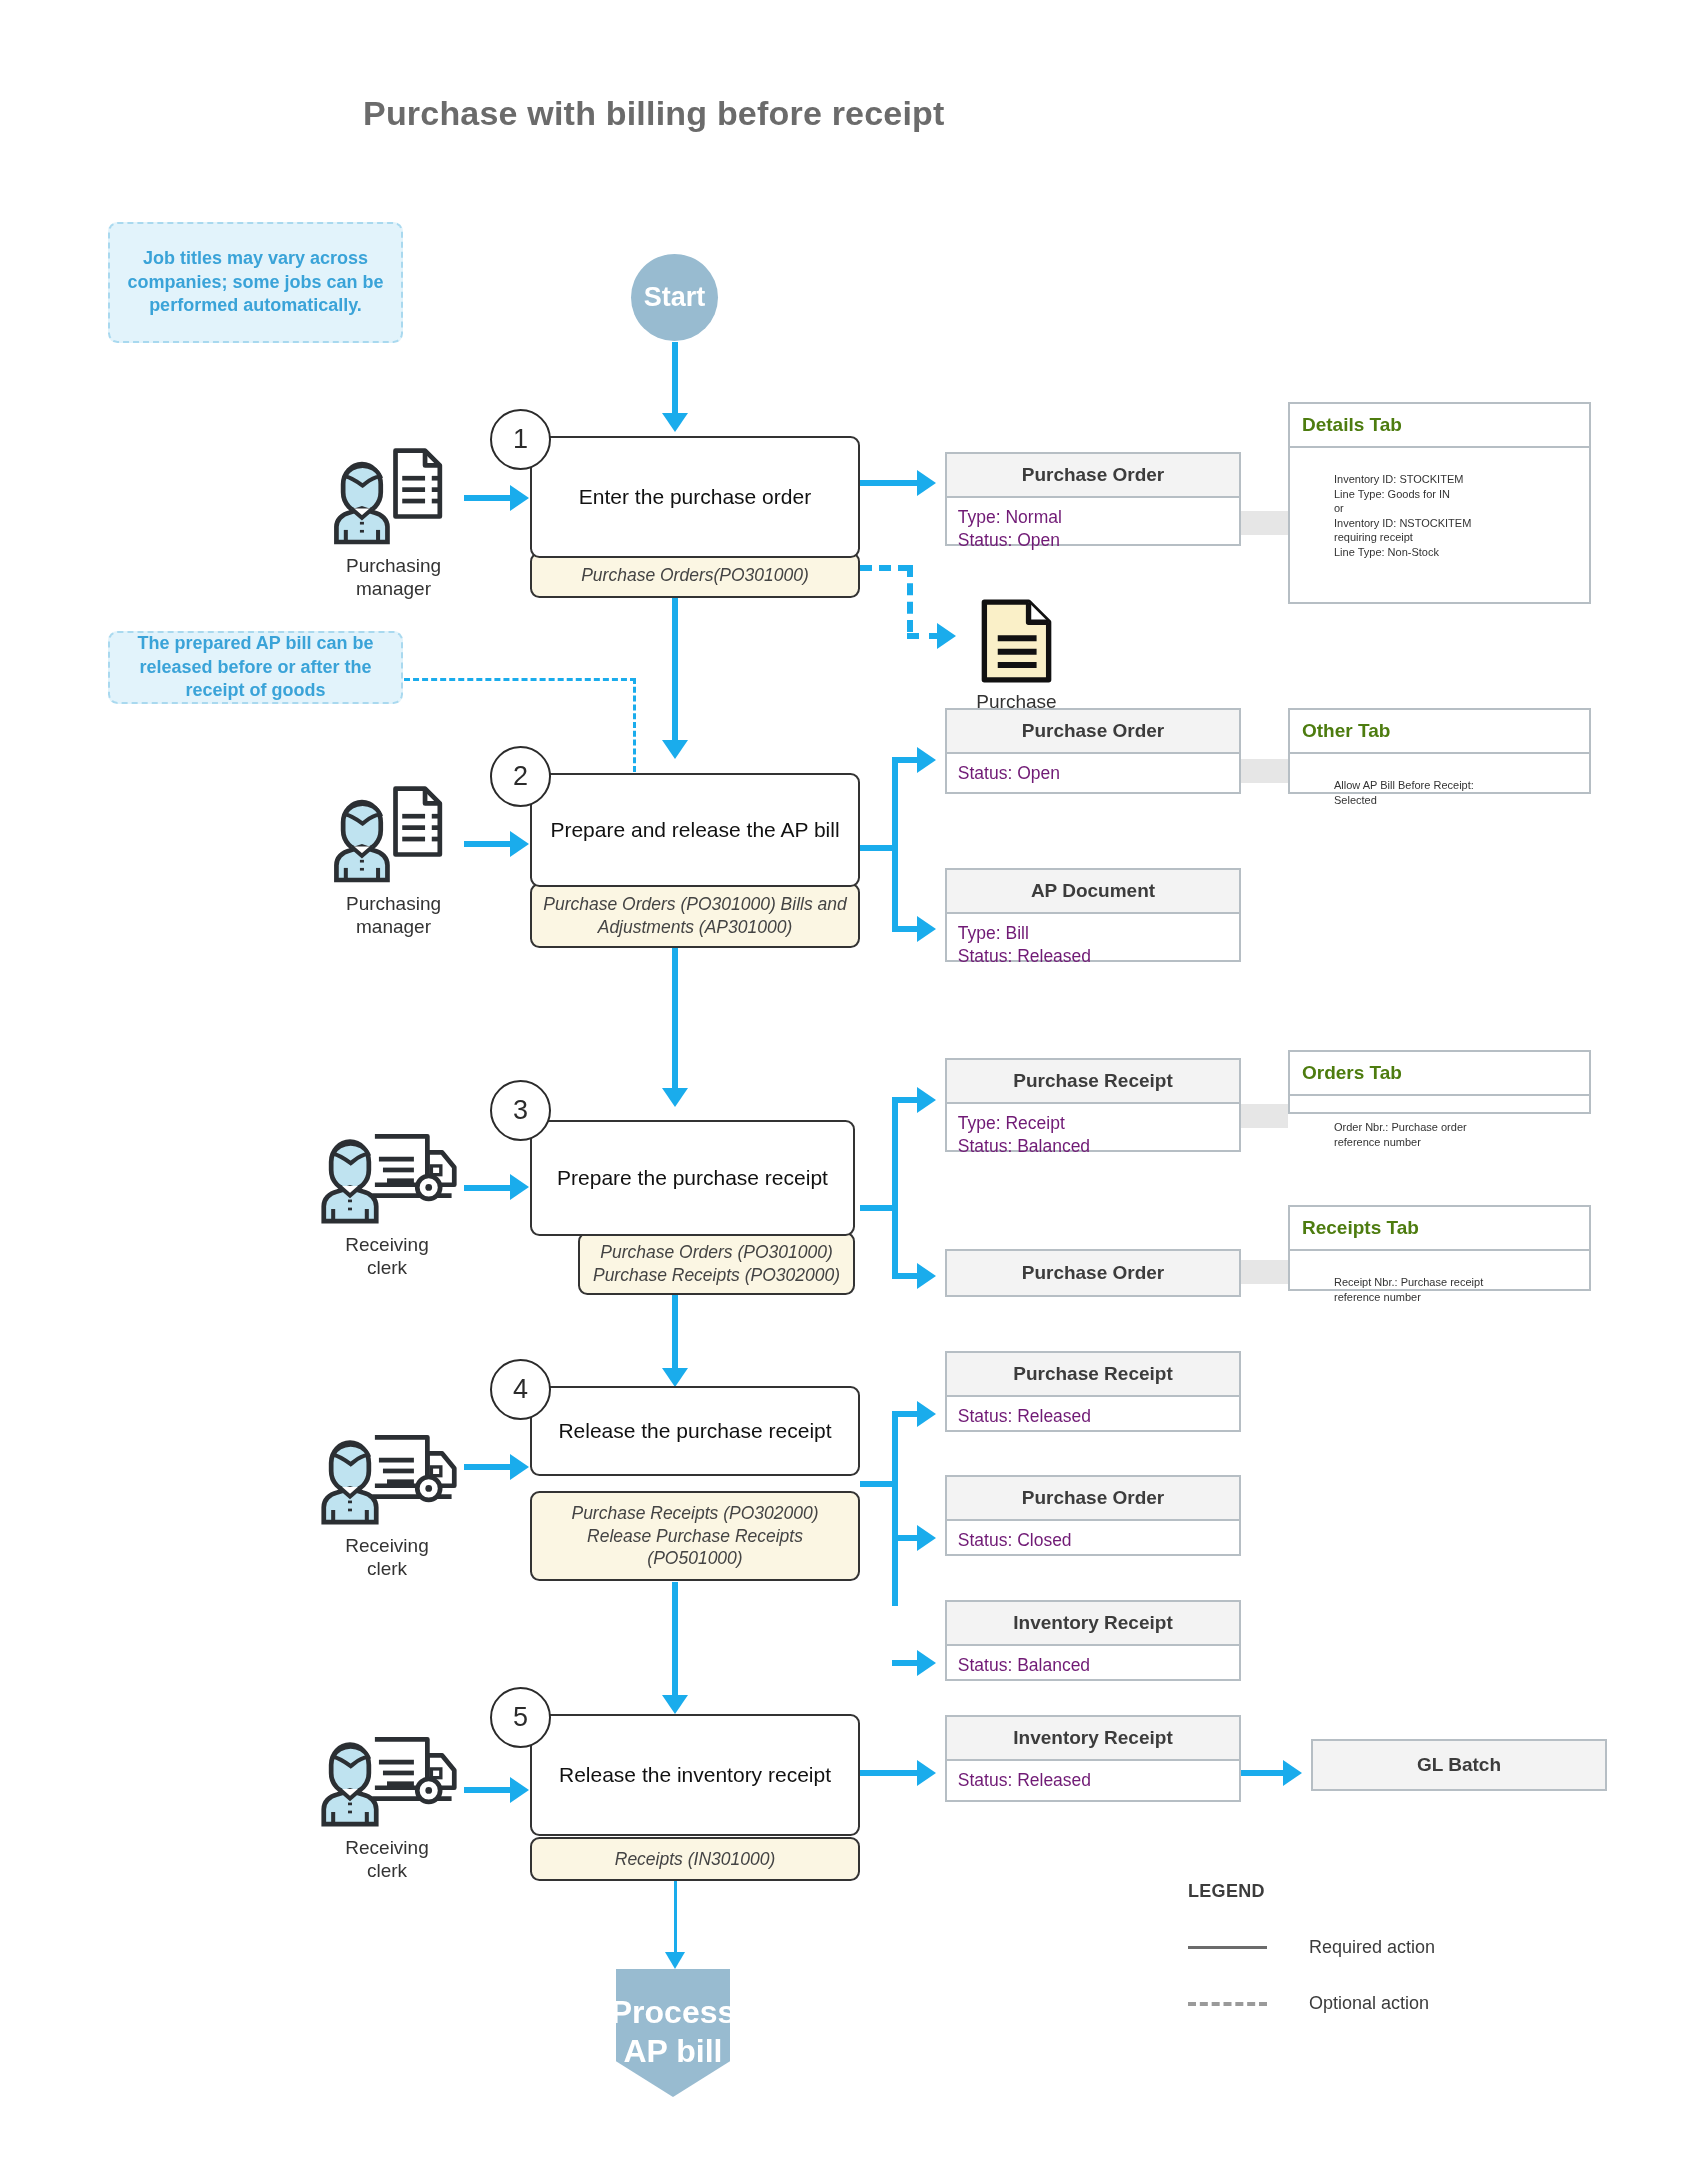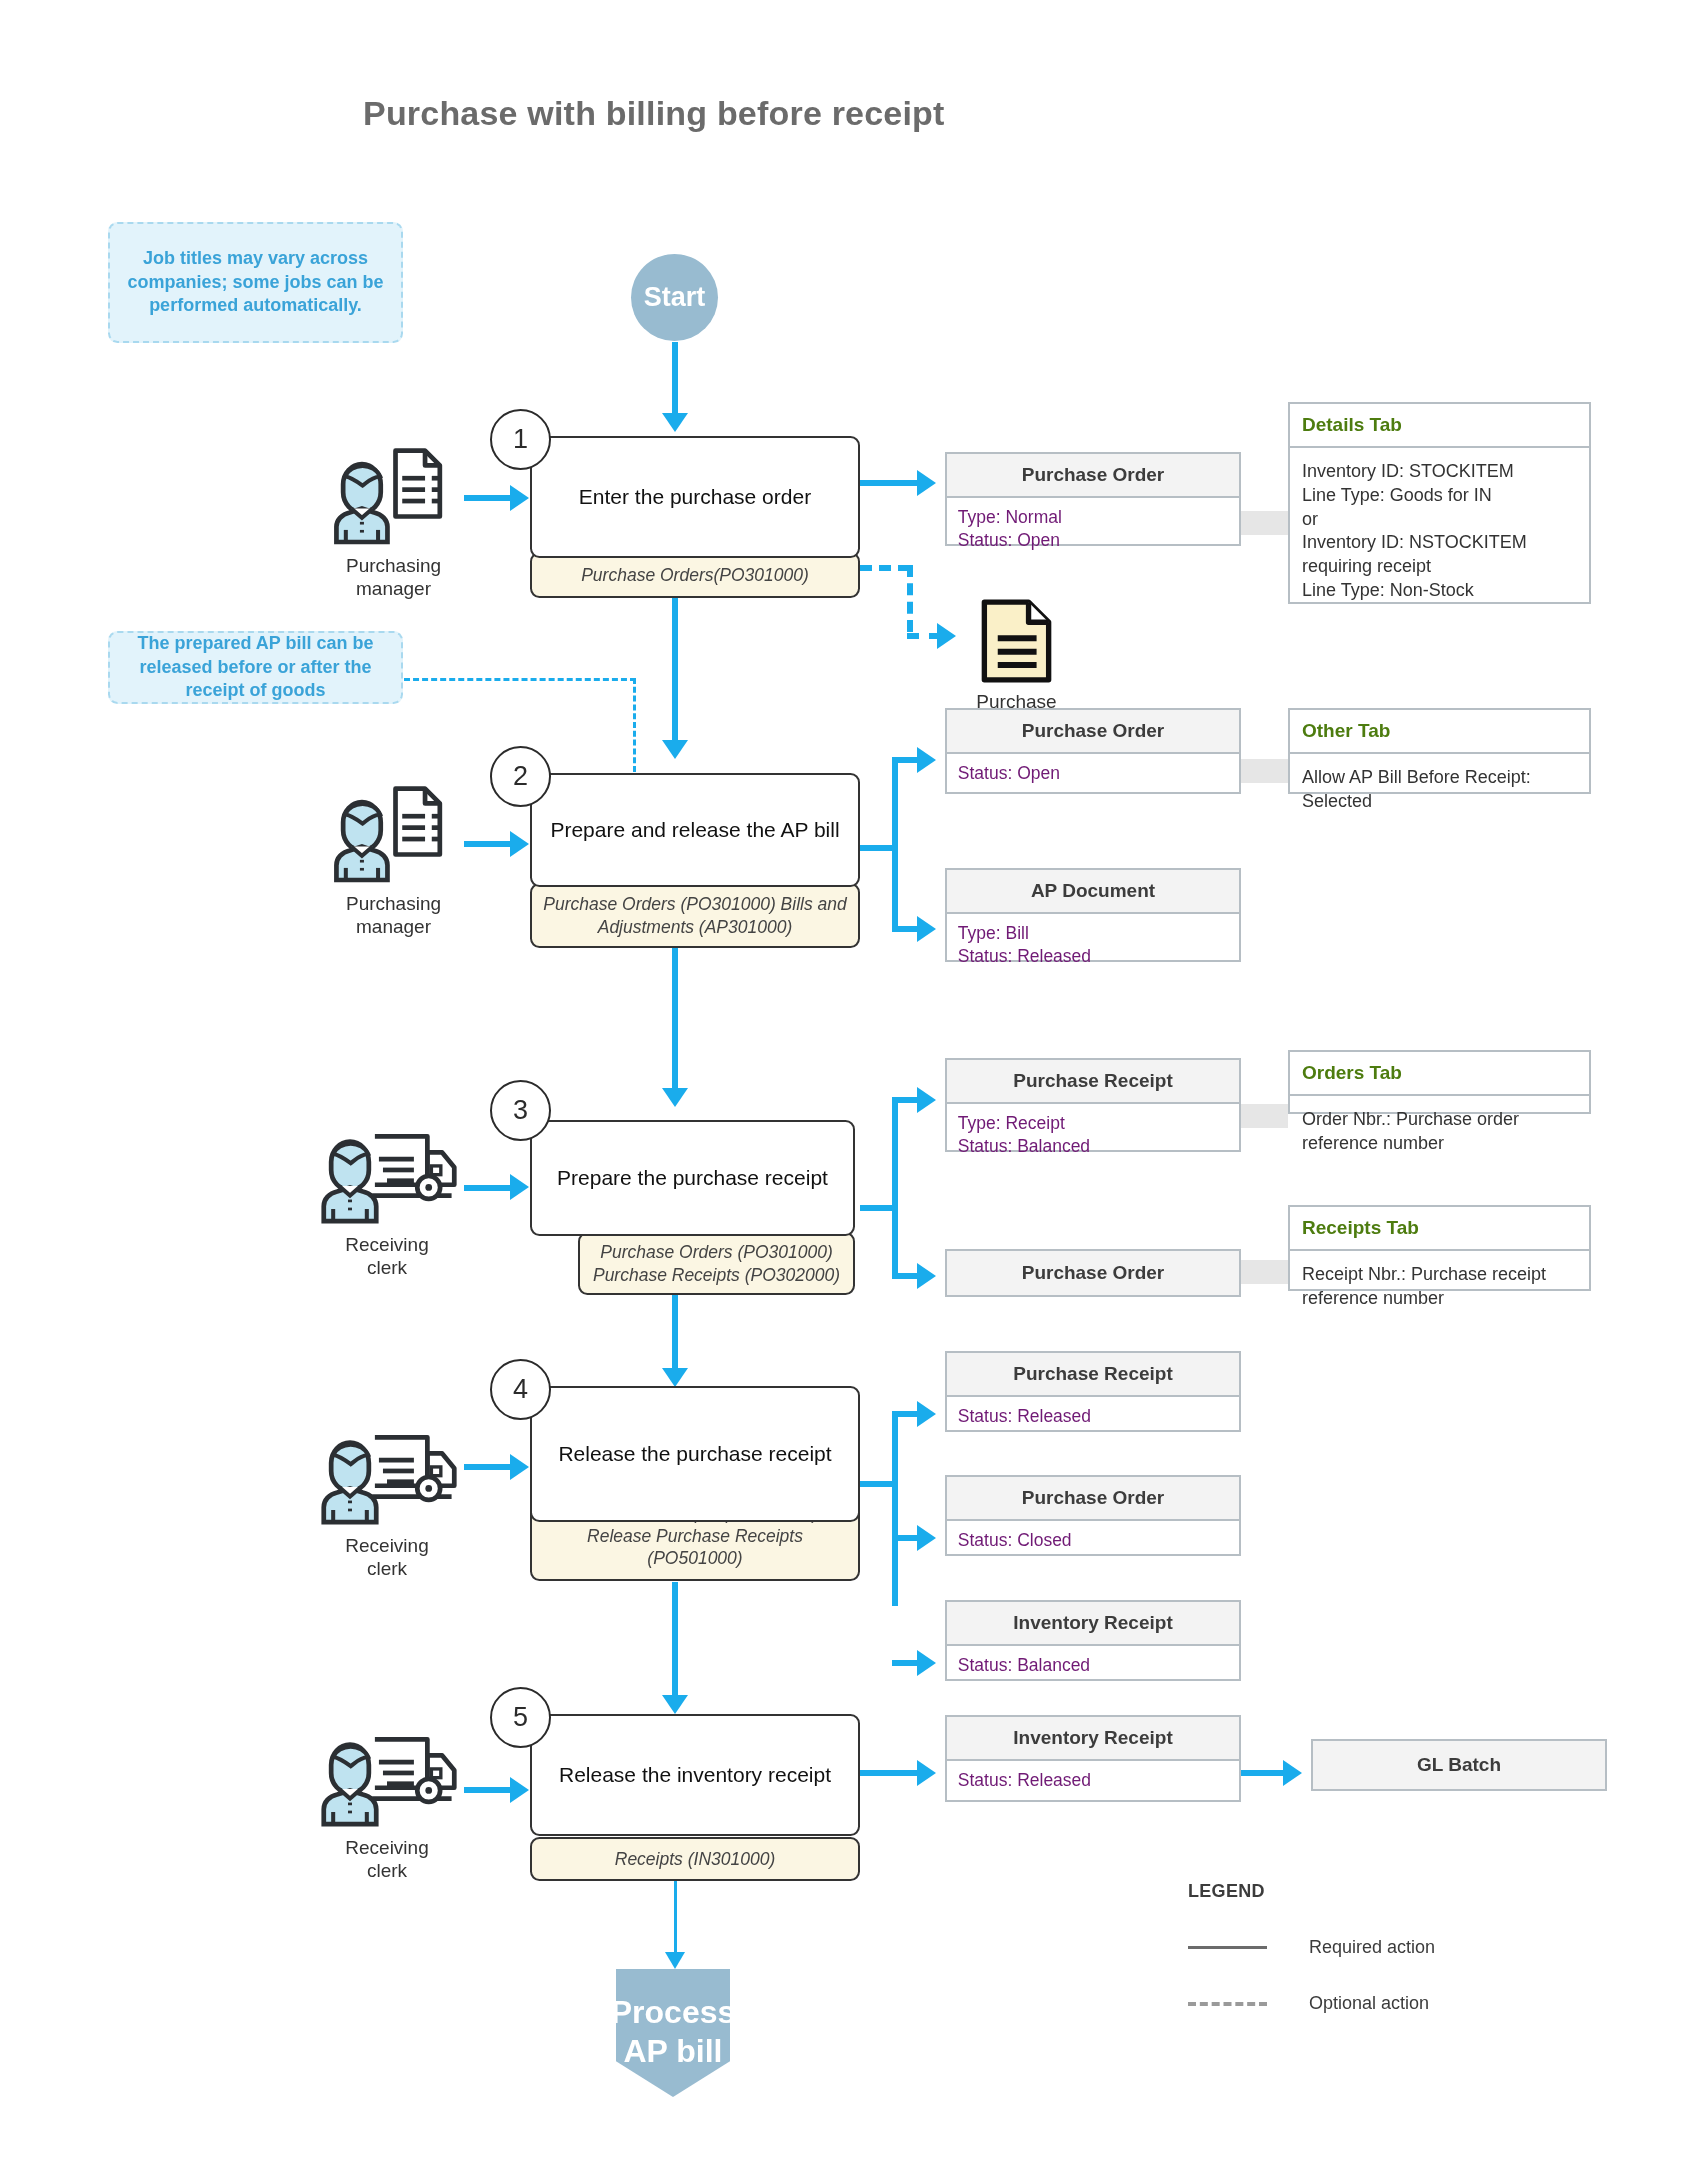--- a/index.html
+++ b/index.html
@@ -40,21 +40,21 @@
   .card{position:absolute;box-sizing:border-box;border:2px solid #b6bec4;background:#fff;}
   .card .hdr{background:#f3f3f3;border-bottom:2px solid #b6bec4;font-weight:bold;font-size:19px;
         color:#3c3c3c;text-align:center;display:flex;align-items:center;justify-content:center;height:42px;}
   .card .bdy{font-size:17.5px;color:#701a75;line-height:1.32;padding:8px 10.8px;white-space:pre-line;}
   .card.hdronly .hdr{border-bottom:none;}
 
   
   .tabcard{position:absolute;box-sizing:border-box;border:2px solid #b6bec4;background:#fff;}
   .tabcard .hdr{background:#fff;border-bottom:2px solid #b6bec4;font-weight:bold;font-size:19px;
         color:#4d7c0f;text-align:left;display:flex;align-items:center;padding-left:12px;height:42px;}
-  .tabcard .bdy{font-size:18px;color:#333;line-height:1.32;padding:12px 12px;white-space:pre-line;}
+  .tabcard .bdy{font-size:11px;color:#333;line-height:1.32;padding:24px 12px;white-space:pre-line;margin-left:32px;}
 
   
   .stub{position:absolute;background:#e6e6e6;}
 
   
   .ln{position:absolute;background:#1aacec;}
   .lnv{width:6px;}
   .lnh{height:6px;}
   .arrowdown{position:absolute;width:0;height:0;border-left:13.5px solid transparent;border-right:13.5px solid transparent;border-top:19px solid #1aacec;}
   .arrowright{position:absolute;width:0;height:0;border-top:13.5px solid transparent;border-bottom:13.5px solid transparent;border-left:19px solid #1aacec;}
@@ -319,21 +319,21 @@
   <div class="tabcard" style="left:1288px;top:1205px;width:303px;height:86px;">
     <div class="hdr">Receipts Tab</div>
     <div class="bdy">Receipt Nbr.: Purchase receipt
 reference number</div>
   </div>
 
   <div class="ln lnv" style="left:672px;top:1295px;height:79px;"></div>
   <div class="arrowdown" style="left:662px;top:1368px;"></div>
 
   <div class="step" style="left:530px;top:1386px;width:330px;height:195px;">
-    <div class="body" style="height:136px;">Release the purchase receipt</div>
+    <div class="body" style="height:90px;">Release the purchase receipt</div>
     <div class="screens" style="height:90px;">Purchase Receipts (PO302000)
 Release Purchase Receipts
 (PO501000)</div>
   </div>
   <div class="stepnum" style="left:490px;top:1359px;">4</div>
 
   <div class="actor" style="left:303px;top:1421px;width:168px;">
     <svg width="148" height="108" viewBox="0 0 220 160">
       <g fill="none" stroke="#2b2f33" stroke-width="7" stroke-linejoin="round">
         <path d="M92 24 h78 v72 h-78"></path>

